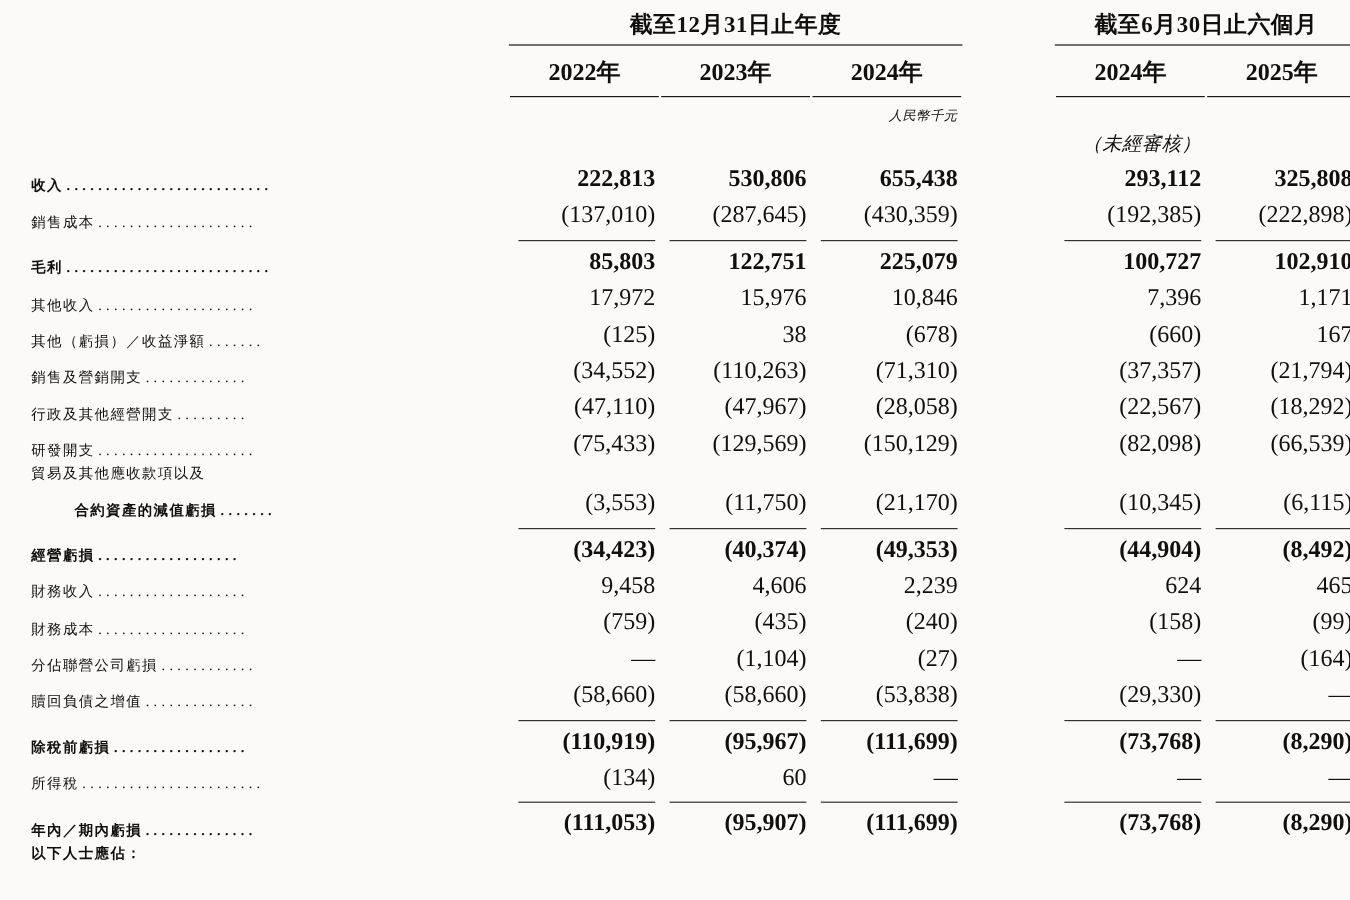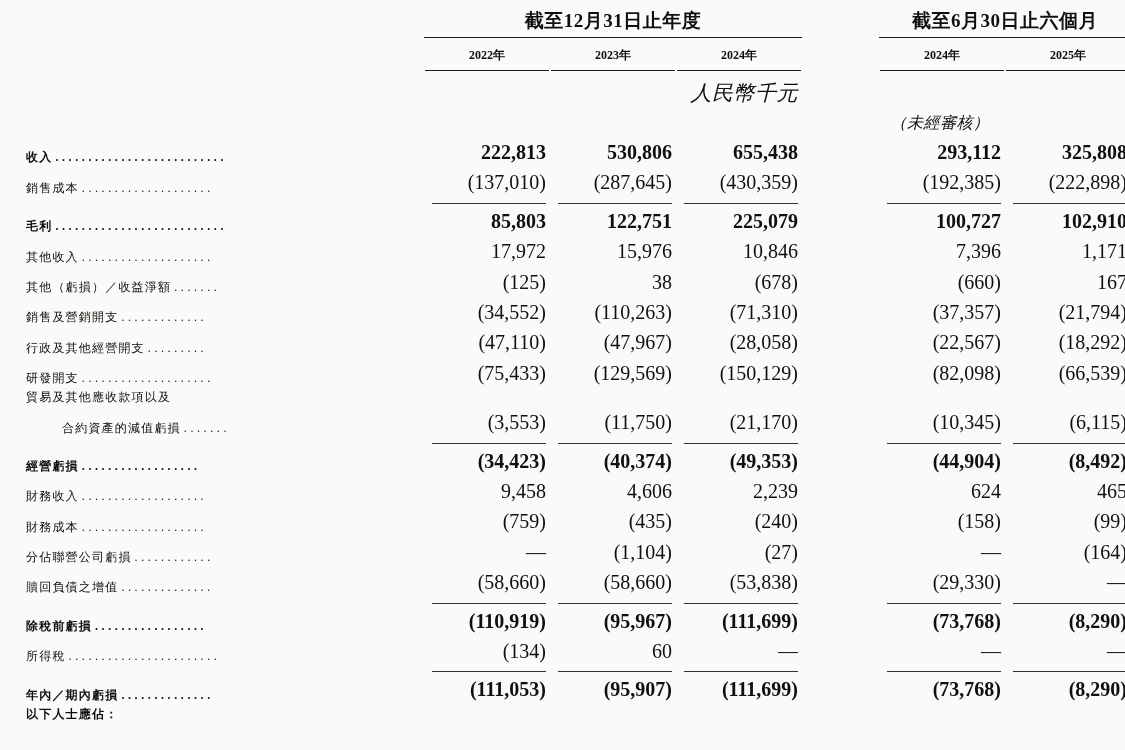--- a/index.html
+++ b/index.html
@@ -48,44 +48,44 @@
     padding: 0;
     line-height: 0;
   }
   .grp-rule > div {
     border-top: 1.6px solid #1a1a1a;
     height: 0;
     font-size: 0;
     line-height: 0;
   }
   .yr {
-    font-size: 12px;
+    font-size: 20px;
     font-weight: 700;
     text-align: center;
     padding: 9px 2px 5px 2px;
     white-space: nowrap;
   }
   .yr-rule > div {
     border-top: 1.6px solid #1a1a1a;
     height: 0;
     font-size: 0;
     line-height: 0;
   }
   .unit-note {
-    font-size: 21px;
+    font-size: 11px;
     font-style: italic;
     text-align: right;
     padding: 7px 4px 2px 0;
     white-space: nowrap;
     letter-spacing: 0.5px;
   }
   .audit-note {
     font-size: 16px;
     font-style: italic;
-    text-align: center;
+    text-align: right;
     padding: 4px 4px 3px 0;
     white-space: nowrap;
     letter-spacing: 0.5px;
   }
 
   
   td.lbl {
     font-size: 12px;
     padding: 1px 0 1px 26px;
     white-space: nowrap;
@@ -109,21 +109,21 @@
     font-size: 20px;
     text-align: right;
     padding: 1px 4px 1px 0;
     white-space: nowrap;
     vertical-align: bottom;
     line-height: 1.42;
     font-variant-numeric: lining-nums;
   }
 
   td.indent { padding-left: 62px; }
-  td.indent .inner { width: 340px; }
+  td.indent .inner { width: 340px; font-weight: bold; }
 
   
   tr.rulerow td {
     height: 0;
     padding: 0 0 0 0;
     line-height: 0;
     font-size: 0;
   }
   tr.rulerow td.num > div {
     border-top: 1.5px solid #33312e;

